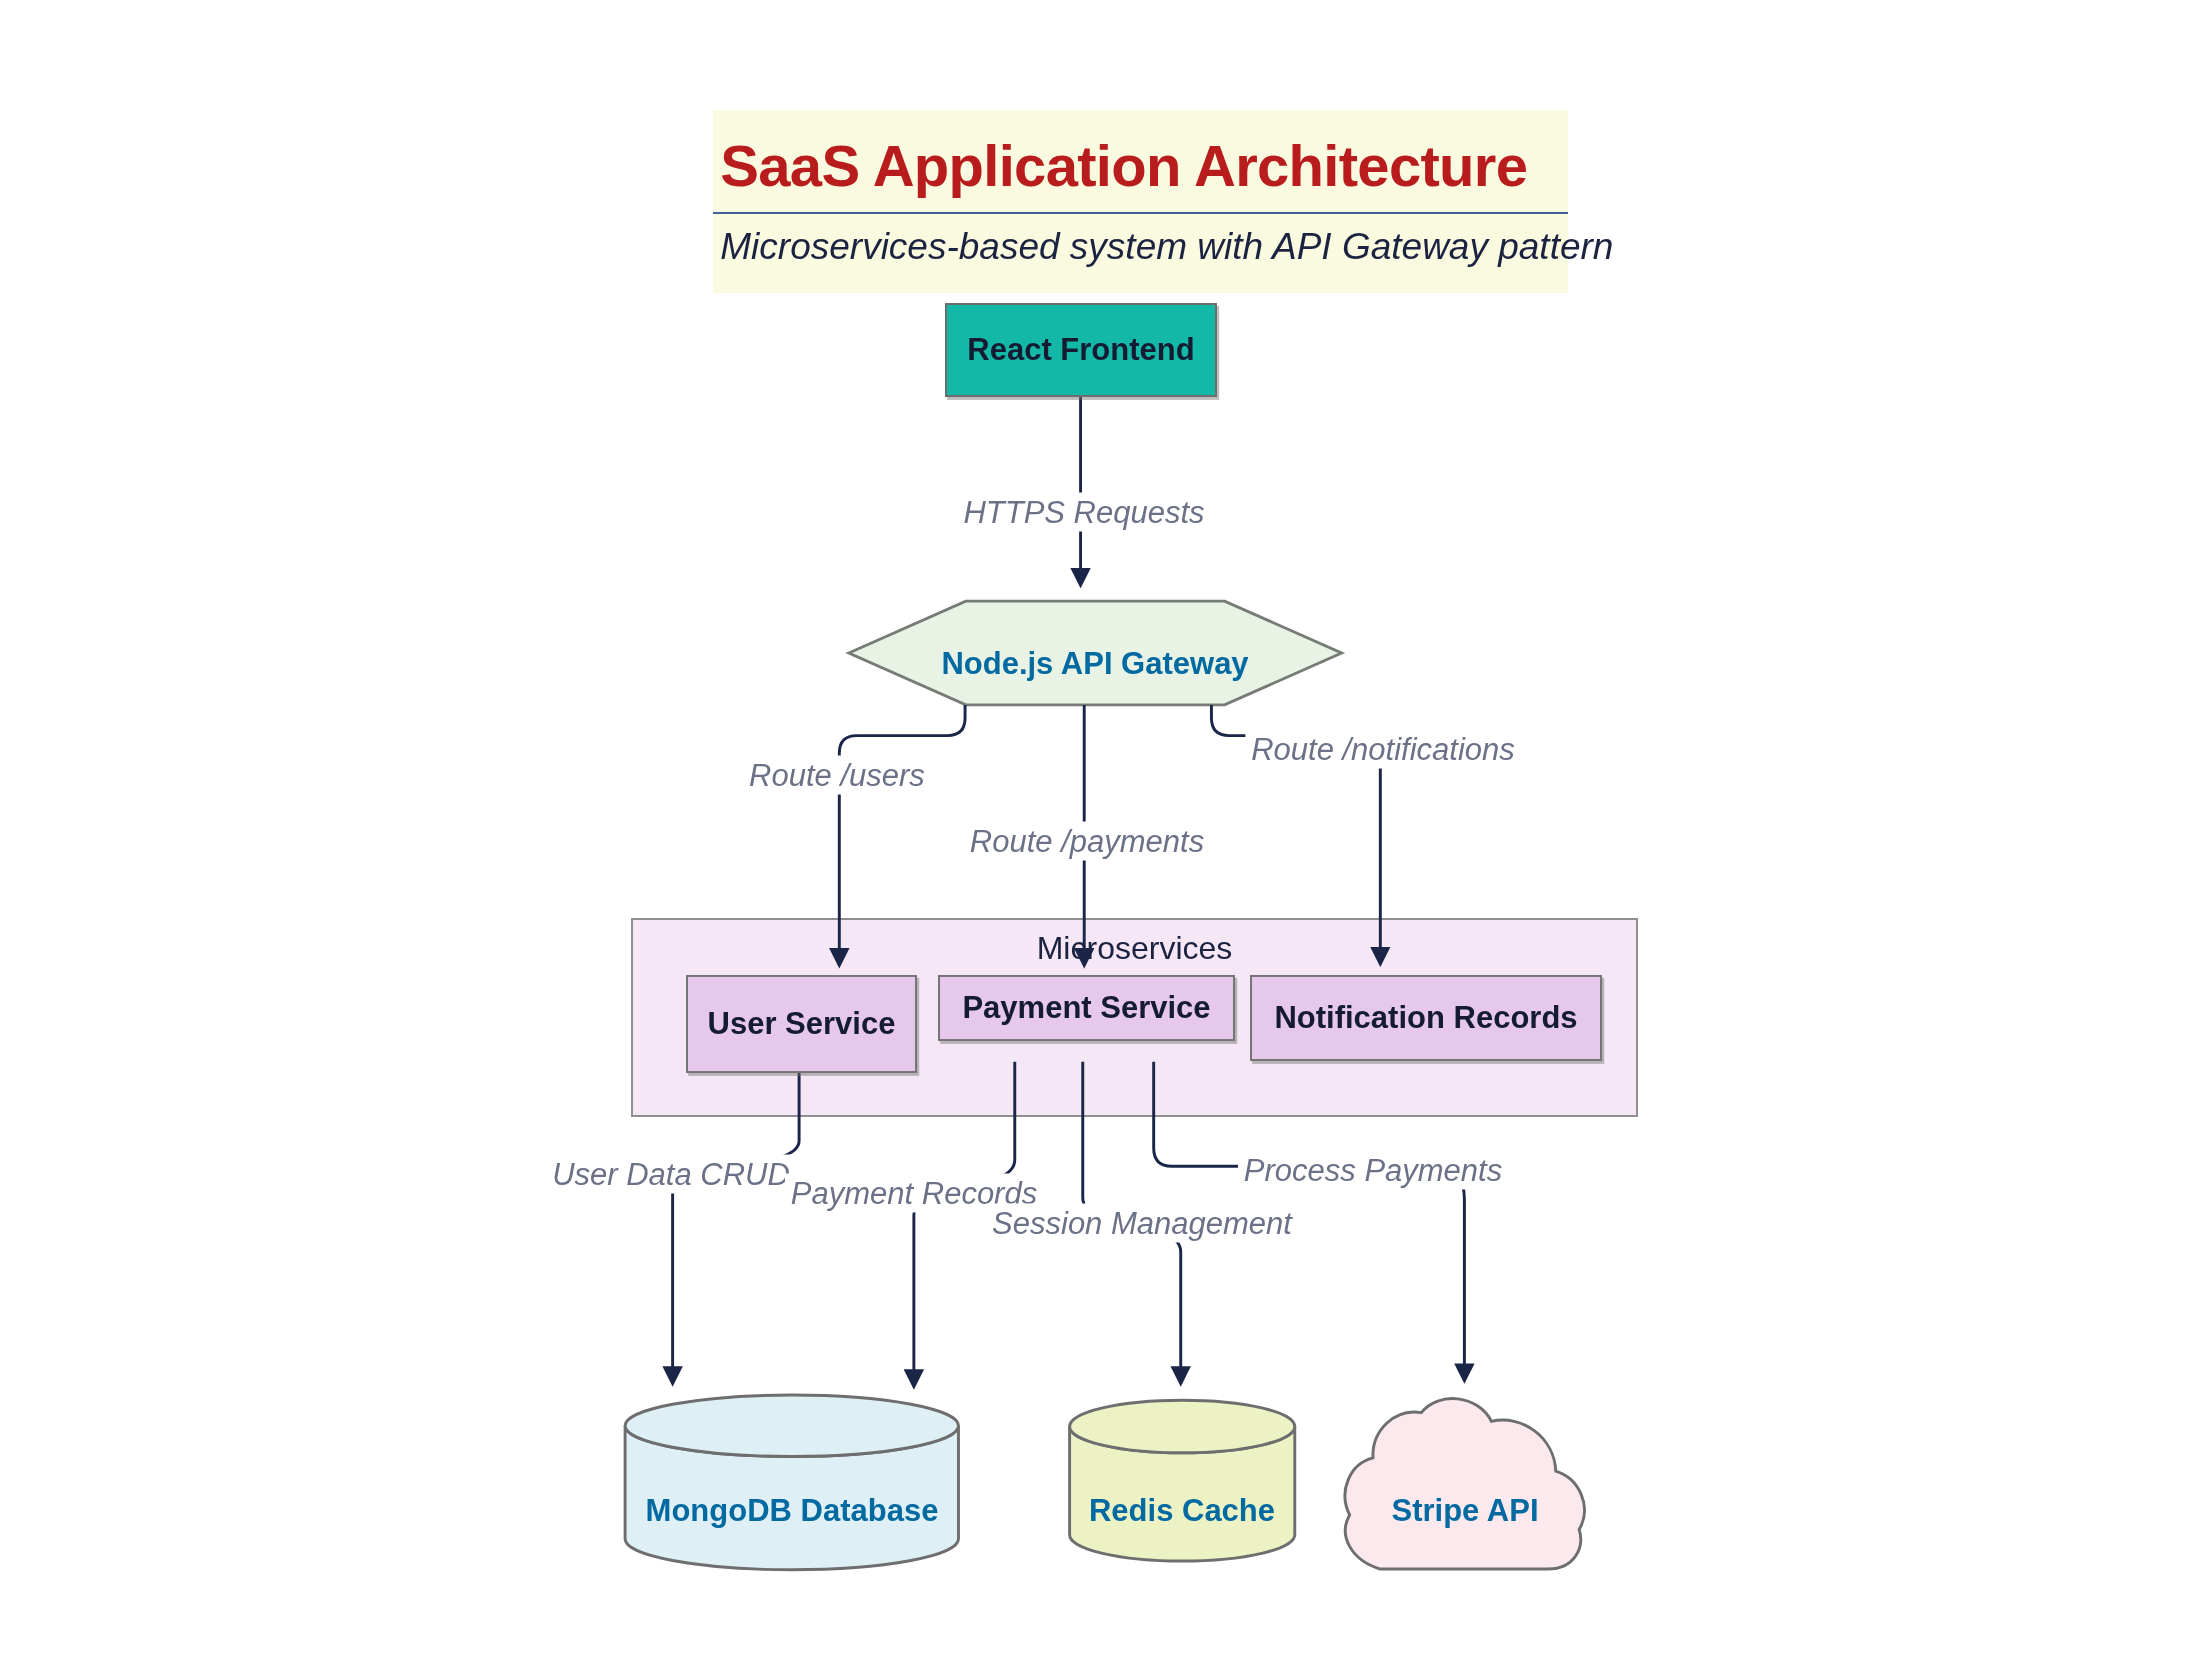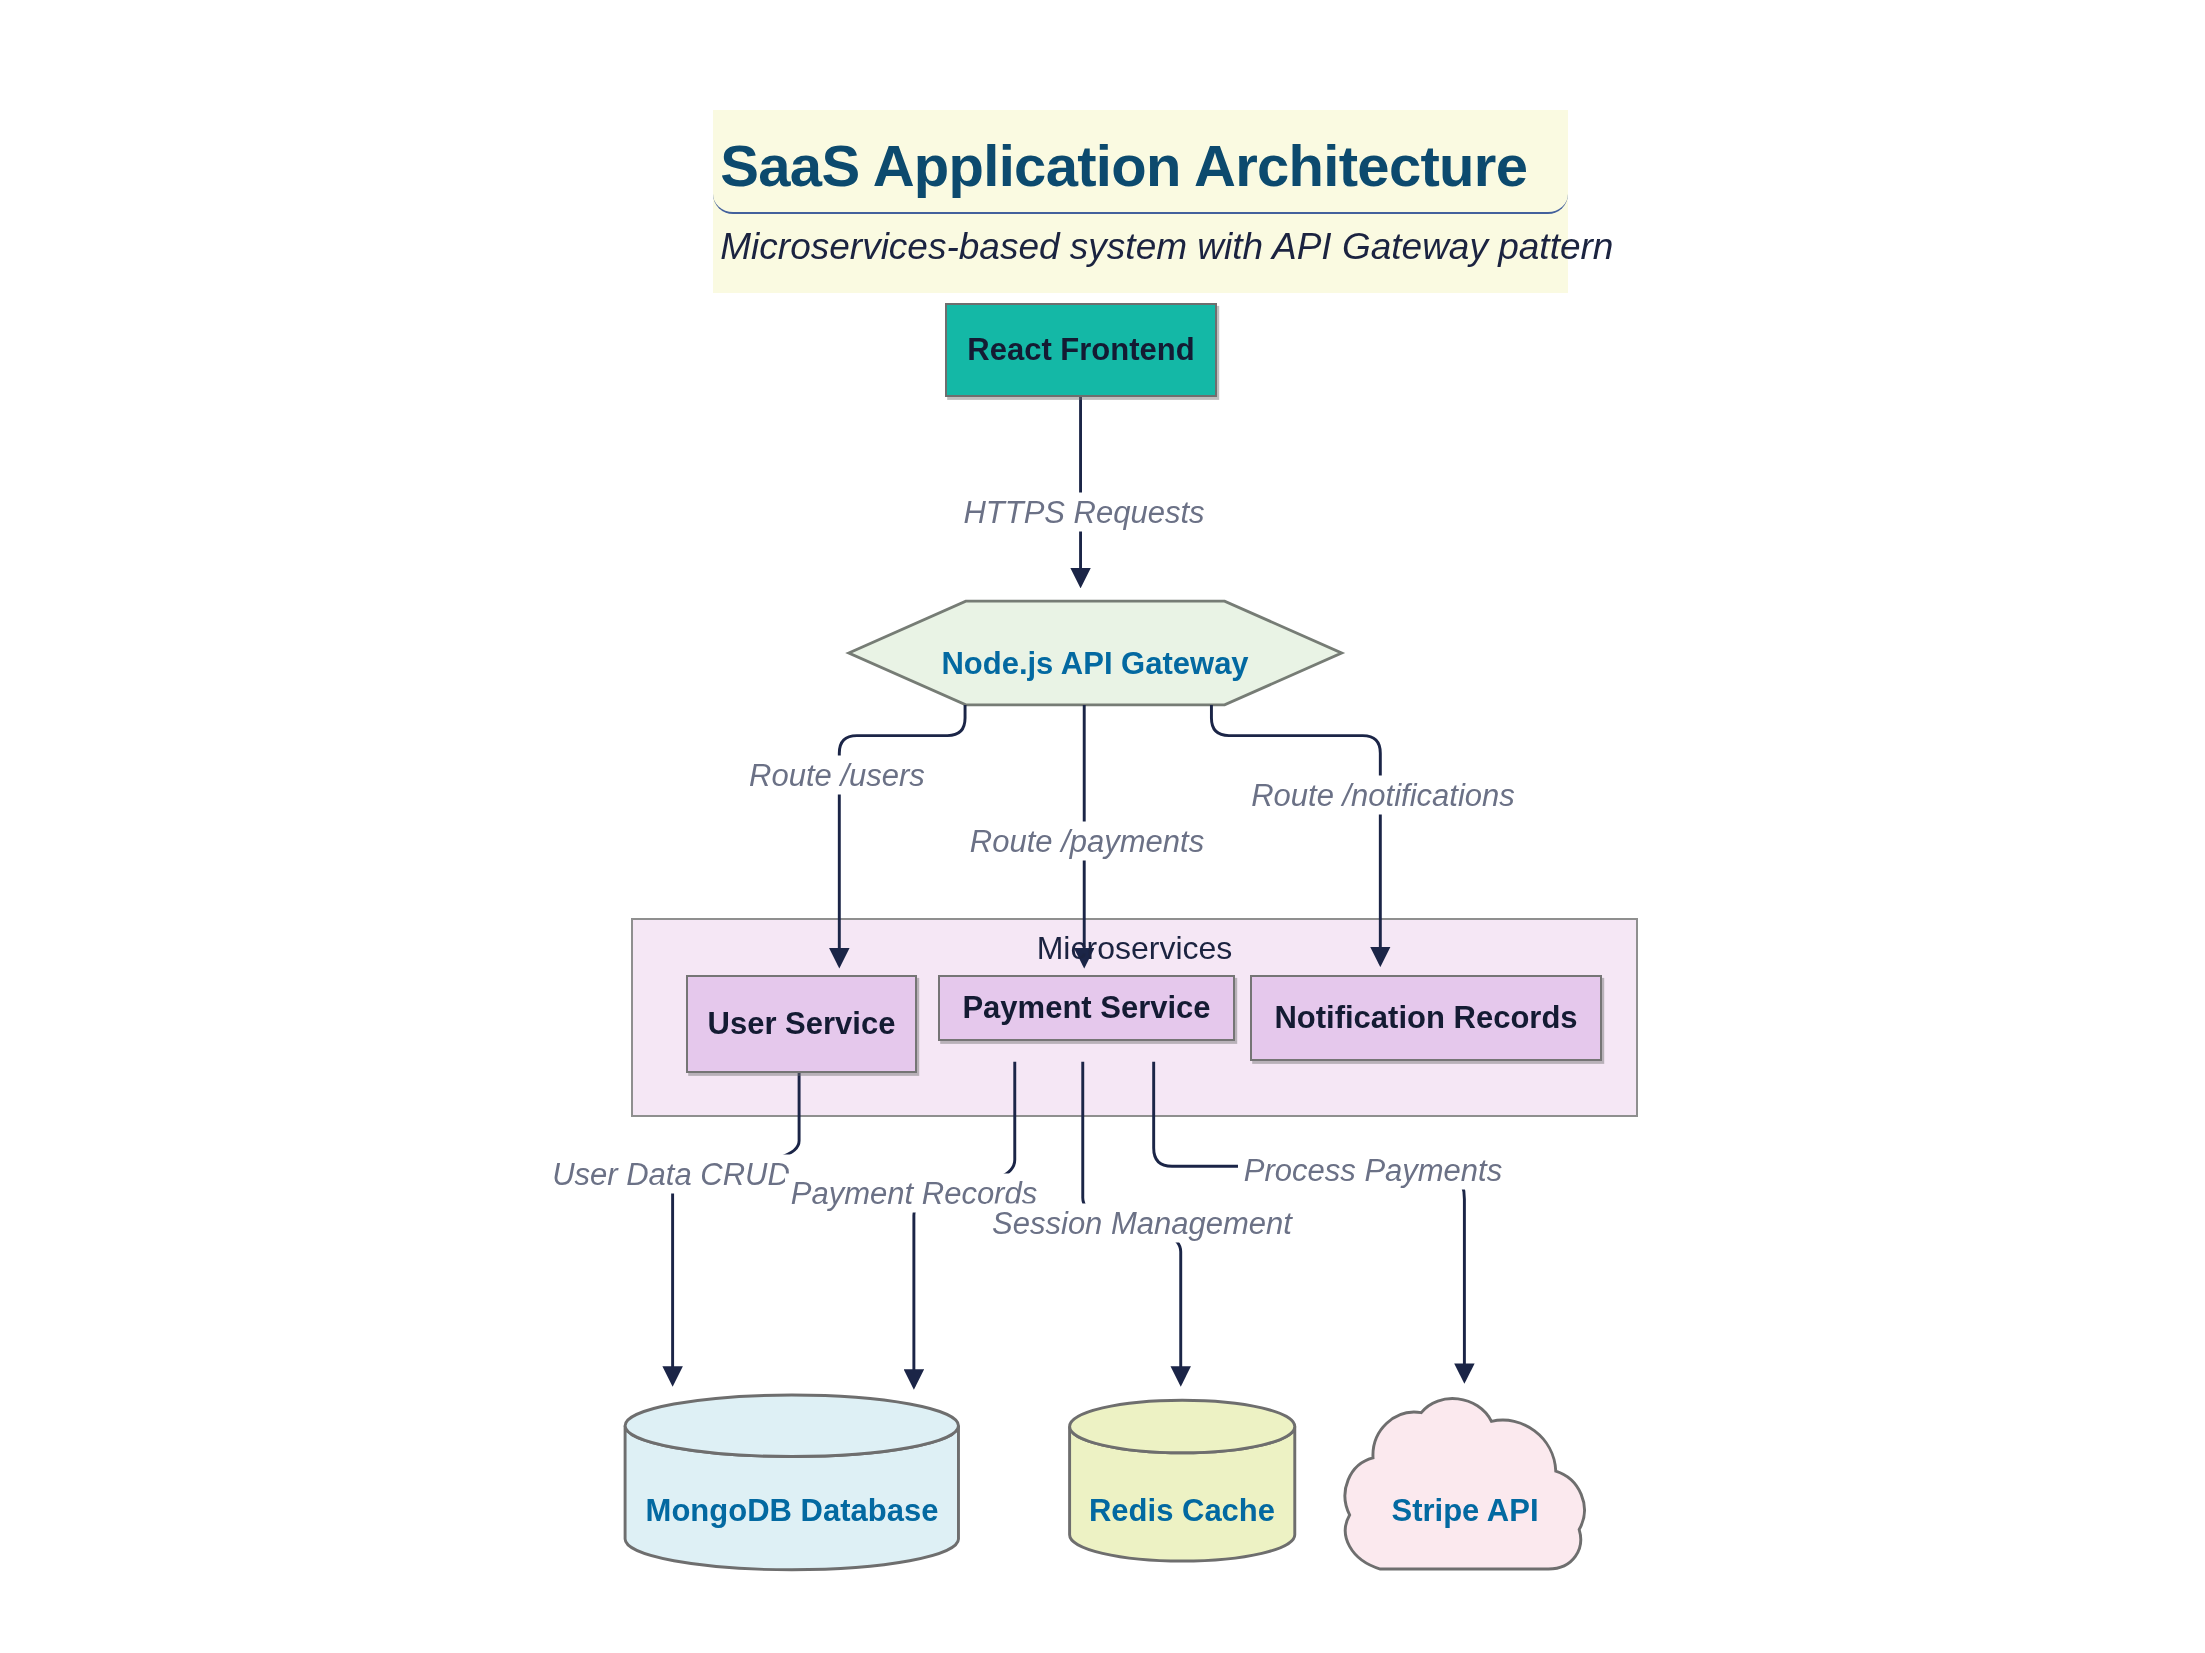--- a/index.html
+++ b/index.html
@@ -7,22 +7,22 @@
     position:relative;width:2205px;height:1654px;background:#ffffff;overflow:hidden;
     font-family:"Liberation Sans",sans-serif;color:#171f38;
   }
   
   .title-block{
     position:absolute;left:713px;top:110px;width:855px;height:183px;
     background:#fafae1;box-sizing:border-box;
   }
   .title-block h1{
     margin:0;padding:10.2px 5.8px 0 7.3px;font-size:58px;line-height:1.58;
-    font-weight:700;color:#0c4a6e;border-bottom:2.2px solid #43609c;
-    white-space:nowrap;letter-spacing:-0.7px;border-radius:20px;
+    font-weight:700;color:#b91c1c;border-bottom:2.2px solid #43609c;
+    white-space:nowrap;letter-spacing:-0.7px;
   }
   .title-block .subtitle{
     margin:11.7px 0 0 7.3px;font-size:37px;font-style:italic;color:#1b2340;
     white-space:nowrap;
   }
   
   .node{
     position:absolute;display:flex;align-items:center;justify-content:center;
     box-sizing:border-box;font-weight:700;font-size:31px;color:#141b33;
     border:2.9px solid #6e6e6e;z-index:3;
@@ -121,20 +121,20 @@
   </div>
 
   <div class="shape-label" style="left:1095px;top:653px;">Node.js API Gateway</div>
   <div class="shape-label" style="left:792px;top:1500px;">MongoDB Database</div>
   <div class="shape-label" style="left:1182px;top:1500px;">Redis Cache</div>
   <div class="shape-label" style="left:1465px;top:1500px;">Stripe API</div>
 
   <div class="edge-label" style="left:1084px;top:512px;">HTTPS Requests</div>
   <div class="edge-label" style="left:837px;top:775px;">Route /users</div>
   <div class="edge-label" style="left:1087px;top:841px;">Route /payments</div>
-  <div class="edge-label" style="left:1383px;top:749px;margin-top:46px;">Route /notifications</div>
+  <div class="edge-label" style="left:1383px;top:749px;">Route /notifications</div>
   <div class="edge-label" style="left:671px;top:1174px;">User Data CRUD</div>
   <div class="edge-label" style="left:914px;top:1193px;">Payment Records</div>
   <div class="edge-label" style="left:1142px;top:1223px;">Session Management</div>
   <div class="edge-label" style="left:1373px;top:1170px;">Process Payments</div>
 
 </div>
 
 
 </body></html>

